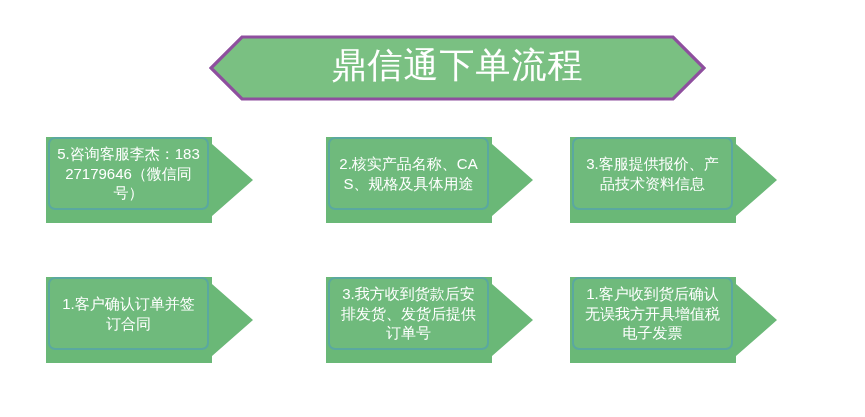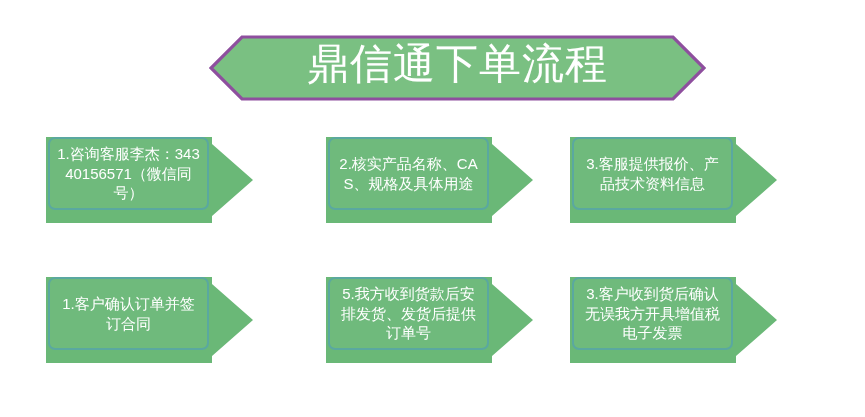--- a/index.html
+++ b/index.html
@@ -38,21 +38,21 @@
   .title-text {
     position: absolute;
     left: 0;
     top: 0;
     width: 497px;
     height: 58px;
     display: flex;
     align-items: center;
     justify-content: center;
     color: #ffffff;
-    font-size: 42px;
+    font-size: 35px;
     letter-spacing: 1px;
     line-height: 1;
     font-weight: 400;
     white-space: nowrap;
     text-shadow: 0 0 1px rgba(255,255,255,0.25);
   }
 
   
   .step {
     position: absolute;
@@ -106,21 +106,21 @@
       <polygon points="33,2 464,2 495,33 464,64 33,64 2,33" fill="#7ac082" stroke="#8e4f9e" stroke-width="3.2" stroke-linejoin="miter"></polygon>
     </svg>
     <div class="title-text">鼎信通下单流程</div>
   </div>
 
   <div class="step r1 c1">
     <svg class="arrow-svg" width="208" height="86" viewBox="0 0 208 86">
       <polygon points="0,0 166,0 166,7 207,43 166,79 166,86 0,86" fill="#6ab877"></polygon>
     </svg>
     <div class="panel">
-      <span class="panel-text">1.咨询客服李杰：34340156571（微信同号）</span>
+      <span class="panel-text">5.咨询客服李杰：18327179646（微信同号）</span>
     </div>
   </div>
 
   <div class="step r1 c2">
     <svg class="arrow-svg" width="208" height="86" viewBox="0 0 208 86">
       <polygon points="0,0 166,0 166,7 207,43 166,79 166,86 0,86" fill="#6ab877"></polygon>
     </svg>
     <div class="panel">
       <span class="panel-text">2.核实产品名称、CAS、规格及具体用途</span>
     </div>
@@ -142,26 +142,26 @@
     <div class="panel">
       <span class="panel-text">1.客户确认订单并签订合同</span>
     </div>
   </div>
 
   <div class="step r2 c2">
     <svg class="arrow-svg" width="208" height="86" viewBox="0 0 208 86">
       <polygon points="0,0 166,0 166,7 207,43 166,79 166,86 0,86" fill="#6ab877"></polygon>
     </svg>
     <div class="panel">
-      <span class="panel-text">5.我方收到货款后安排发货、发货后提供订单号</span>
+      <span class="panel-text">3.我方收到货款后安排发货、发货后提供订单号</span>
     </div>
   </div>
 
   <div class="step r2 c3">
     <svg class="arrow-svg" width="208" height="86" viewBox="0 0 208 86">
       <polygon points="0,0 166,0 166,7 207,43 166,79 166,86 0,86" fill="#6ab877"></polygon>
     </svg>
     <div class="panel">
-      <span class="panel-text">3.客户收到货后确认无误我方开具增值税电子发票</span>
+      <span class="panel-text">1.客户收到货后确认无误我方开具增值税电子发票</span>
     </div>
   </div>
 
 </div>
 
 </body></html>

